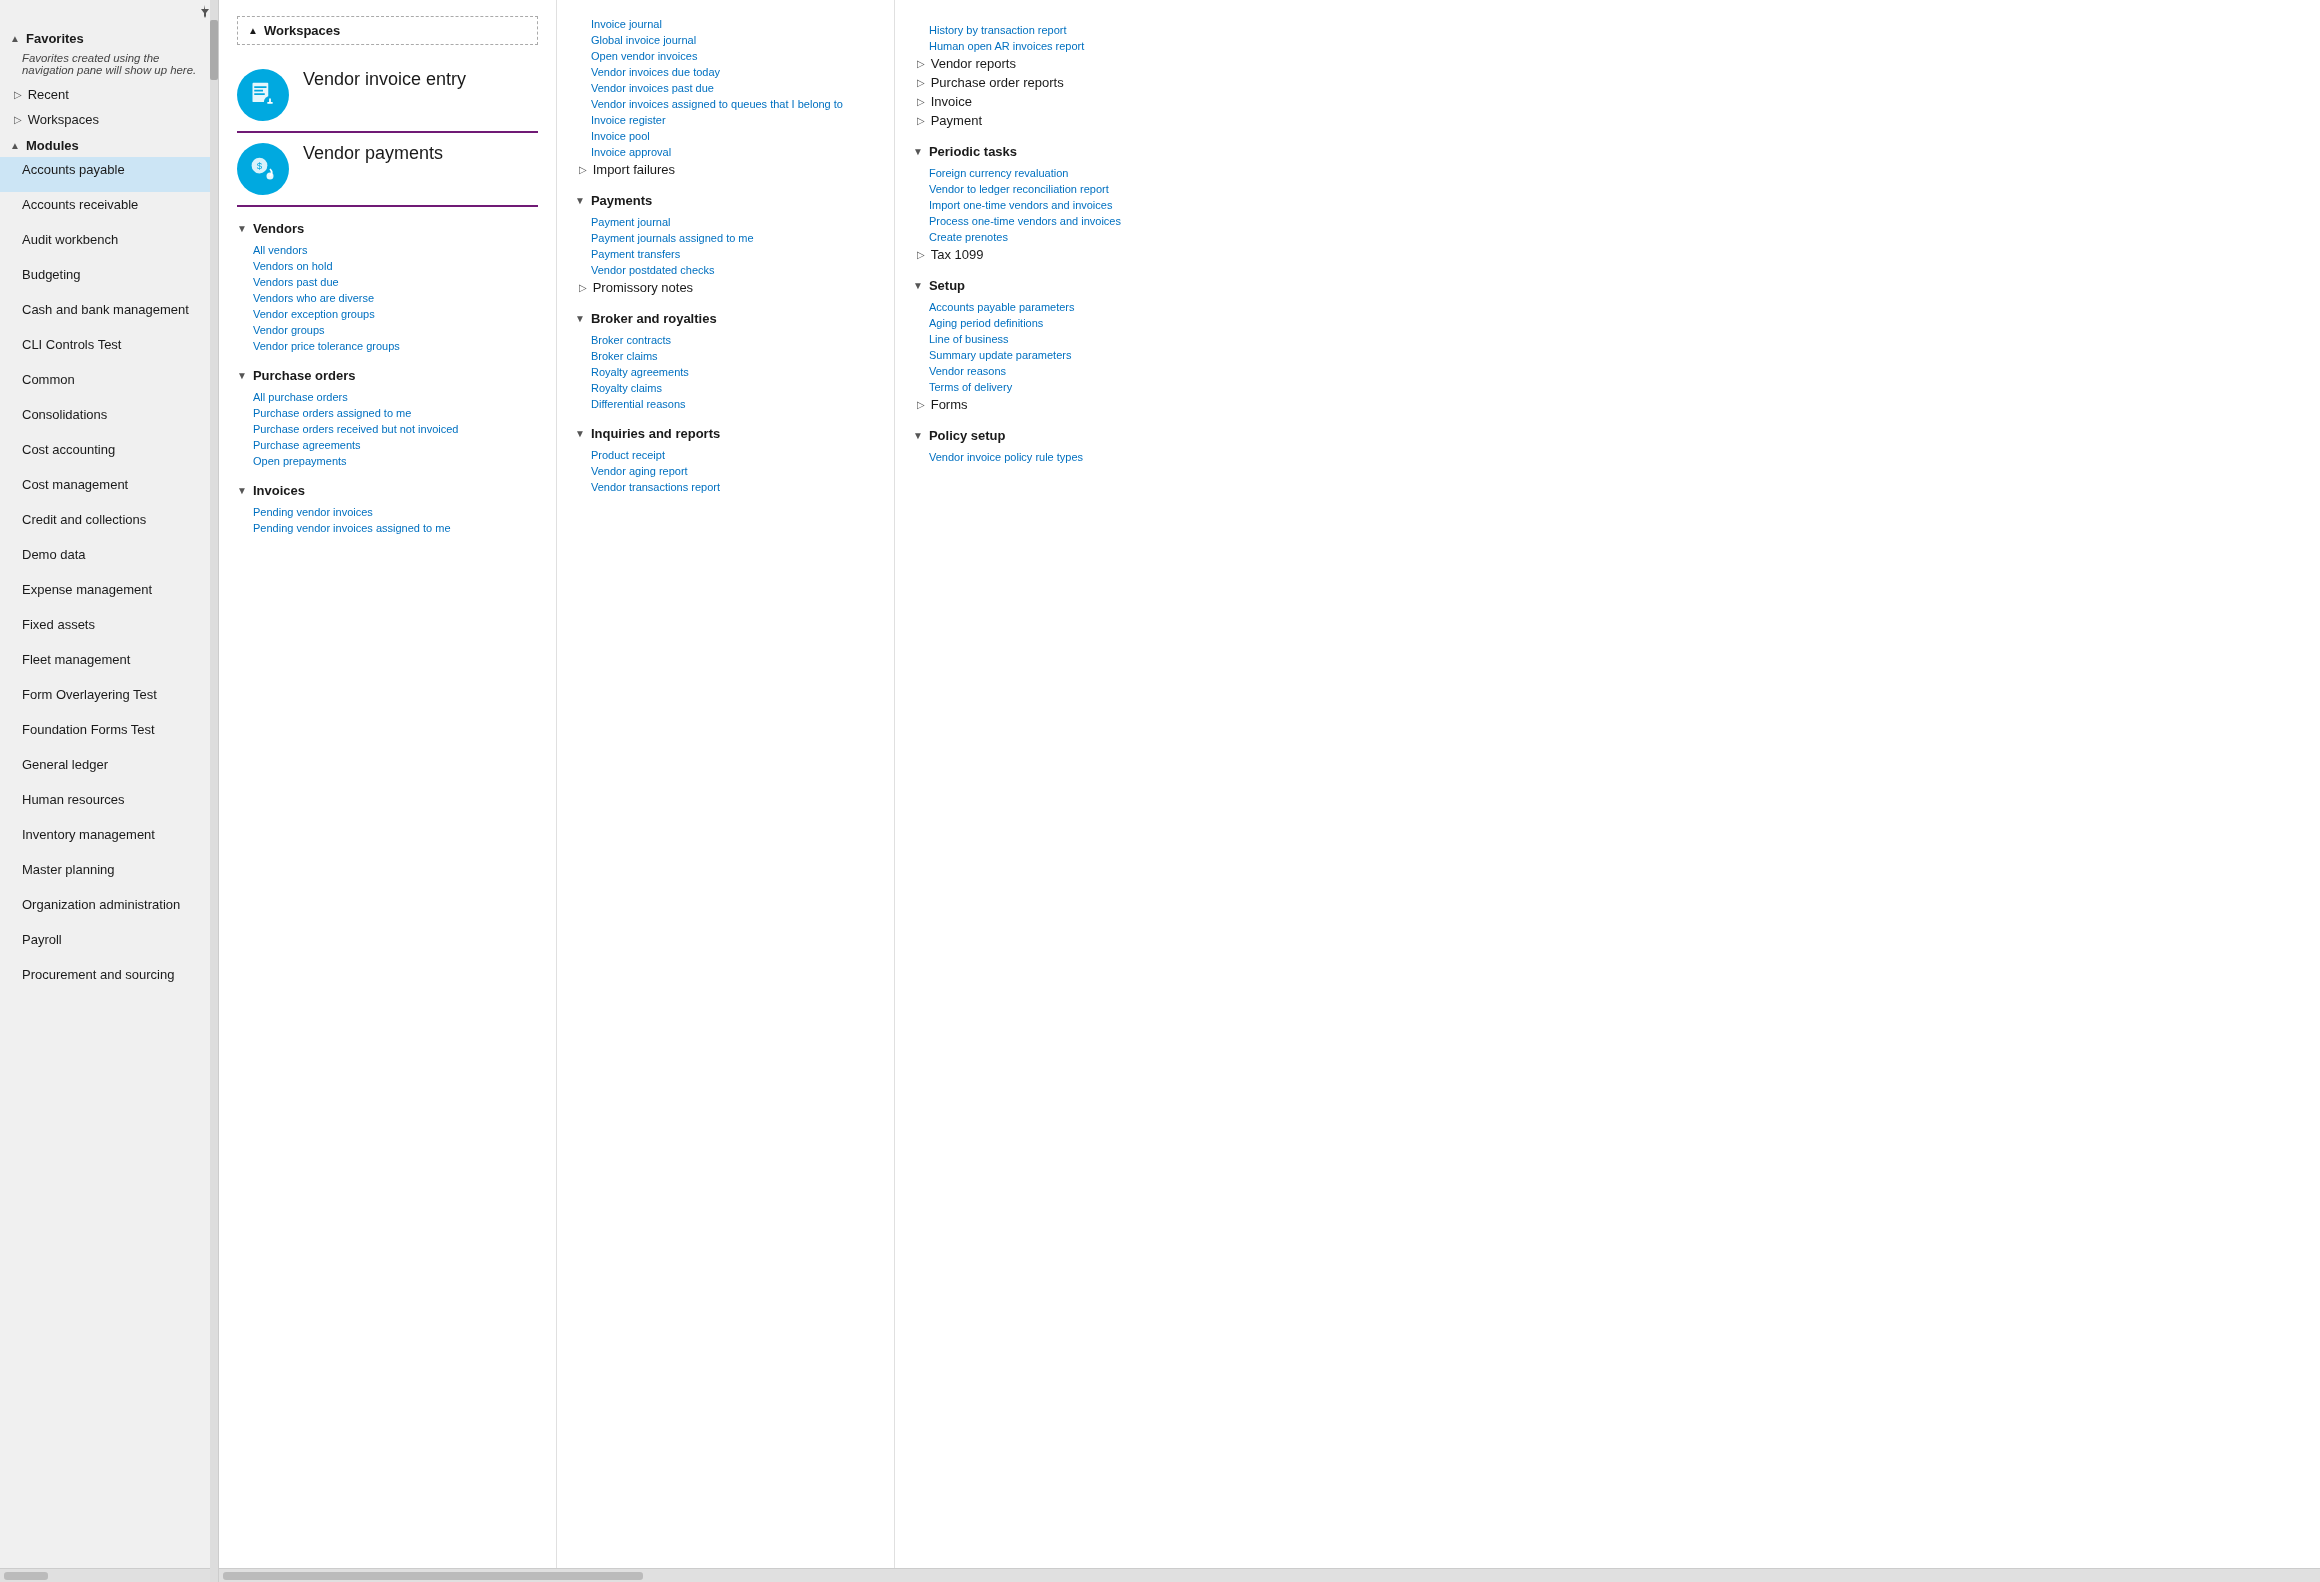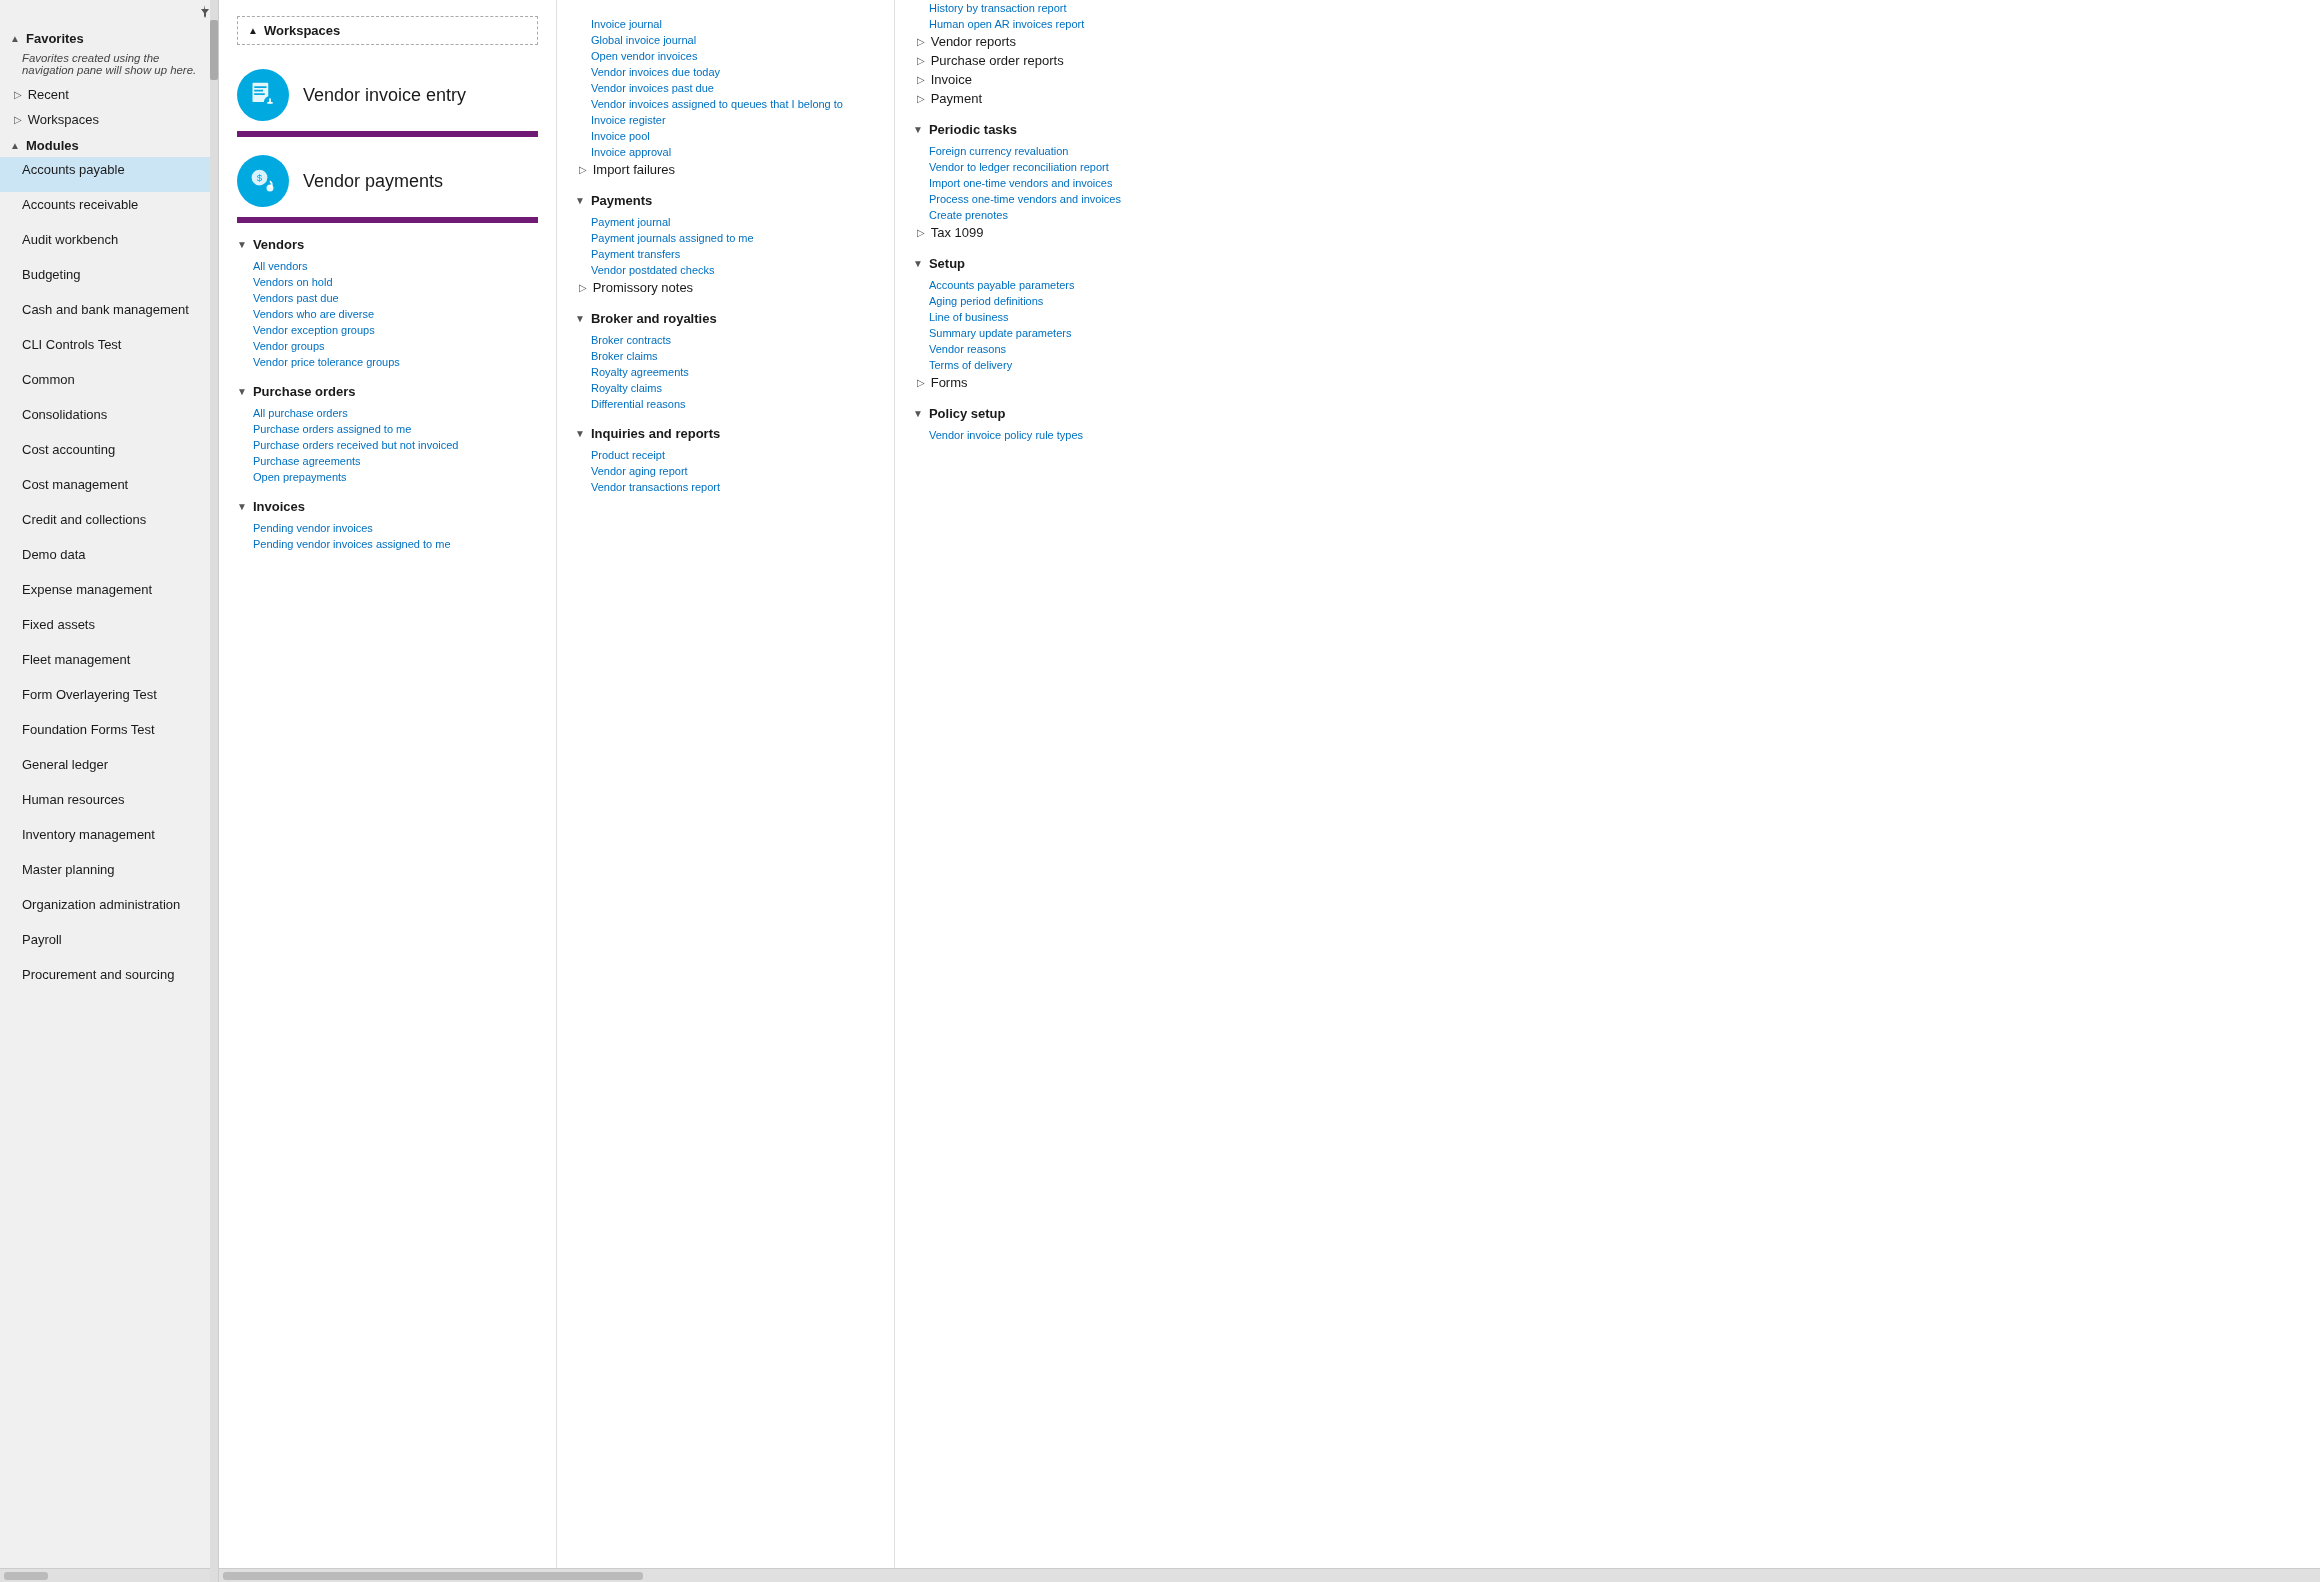--- a/index.html
+++ b/index.html
@@ -115,43 +115,42 @@
     }
     .col-middle {
       width: 338px;
       min-width: 338px;
       border-right: 1px solid #e0e0e0;
       padding: 16px 18px;
     }
     .col-right {
       min-width: 338px;
       flex: 1;
-      padding: 0 18px;
+      padding: 22px 18px;
     }
 
     
     .workspaces-header {
       display: flex;
       align-items: center;
       font-weight: 600;
       font-size: 13px;
       color: #1a1a1a;
       margin-bottom: 14px;
       border: 1.5px dashed #aaa;
       padding: 6px 10px;
     }
     .workspaces-header .arrow { margin-right: 6px; font-size: 10px; }
 
     .workspace-card {
       display: flex;
-      align-items: center;
       padding: 10px 0 10px 0;
-      border-bottom: 6px solid #701a75;
-      cursor: pointer;
-      margin-bottom: 8px;
+      border-bottom: 2px solid #701a75;
+      cursor: pointer;
+      margin-bottom: 0;
     }
     .workspace-icon {
       width: 52px;
       height: 52px;
       border-radius: 50%;
       background: #00a9e0;
       display: flex;
       align-items: center;
       justify-content: center;
       margin-right: 14px;

